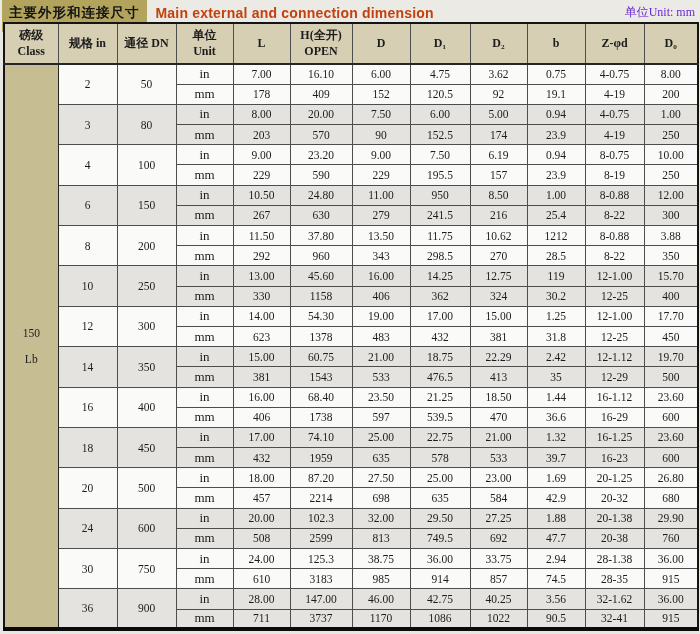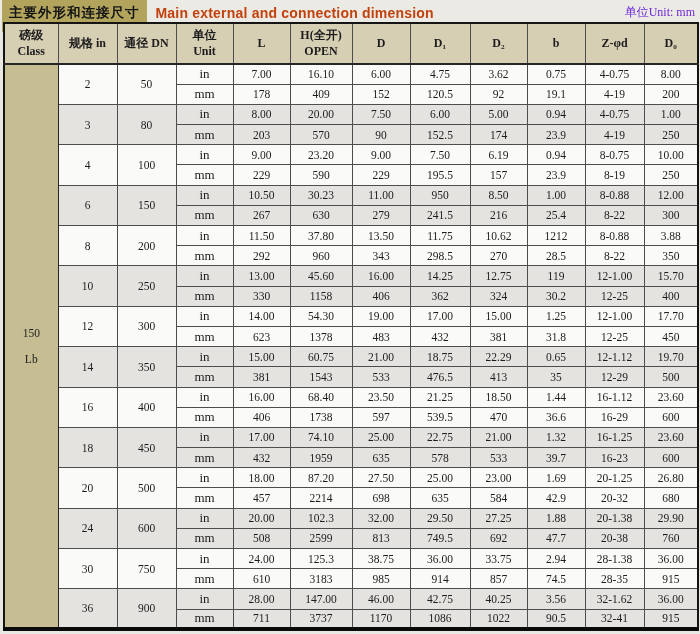--- a/index.html
+++ b/index.html
@@ -198,21 +198,21 @@
         <td>157</td>
         <td>23.9</td>
         <td>8-19</td>
         <td>250</td>
       </tr>
       <tr class="gs g1">
         <td rowspan="2">6</td>
         <td rowspan="2">150</td>
         <td class="unit-cell">in</td>
         <td>10.50</td>
-        <td>30.23</td>
+        <td>24.80</td>
         <td>11.00</td>
         <td>950</td>
         <td>8.50</td>
         <td>1.00</td>
         <td>8-0.88</td>
         <td>12.00</td>
       </tr>
       <tr class="g1">
         <td class="unit-cell">mm</td>
         <td>267</td>
@@ -298,21 +298,21 @@
       </tr>
       <tr class="gs g1">
         <td rowspan="2">14</td>
         <td rowspan="2">350</td>
         <td class="unit-cell">in</td>
         <td>15.00</td>
         <td>60.75</td>
         <td>21.00</td>
         <td>18.75</td>
         <td>22.29</td>
-        <td>0.65</td>
+        <td>2.42</td>
         <td>12-1.12</td>
         <td>19.70</td>
       </tr>
       <tr class="g1">
         <td class="unit-cell">mm</td>
         <td>381</td>
         <td>1543</td>
         <td>533</td>
         <td>476.5</td>
         <td>413</td>

